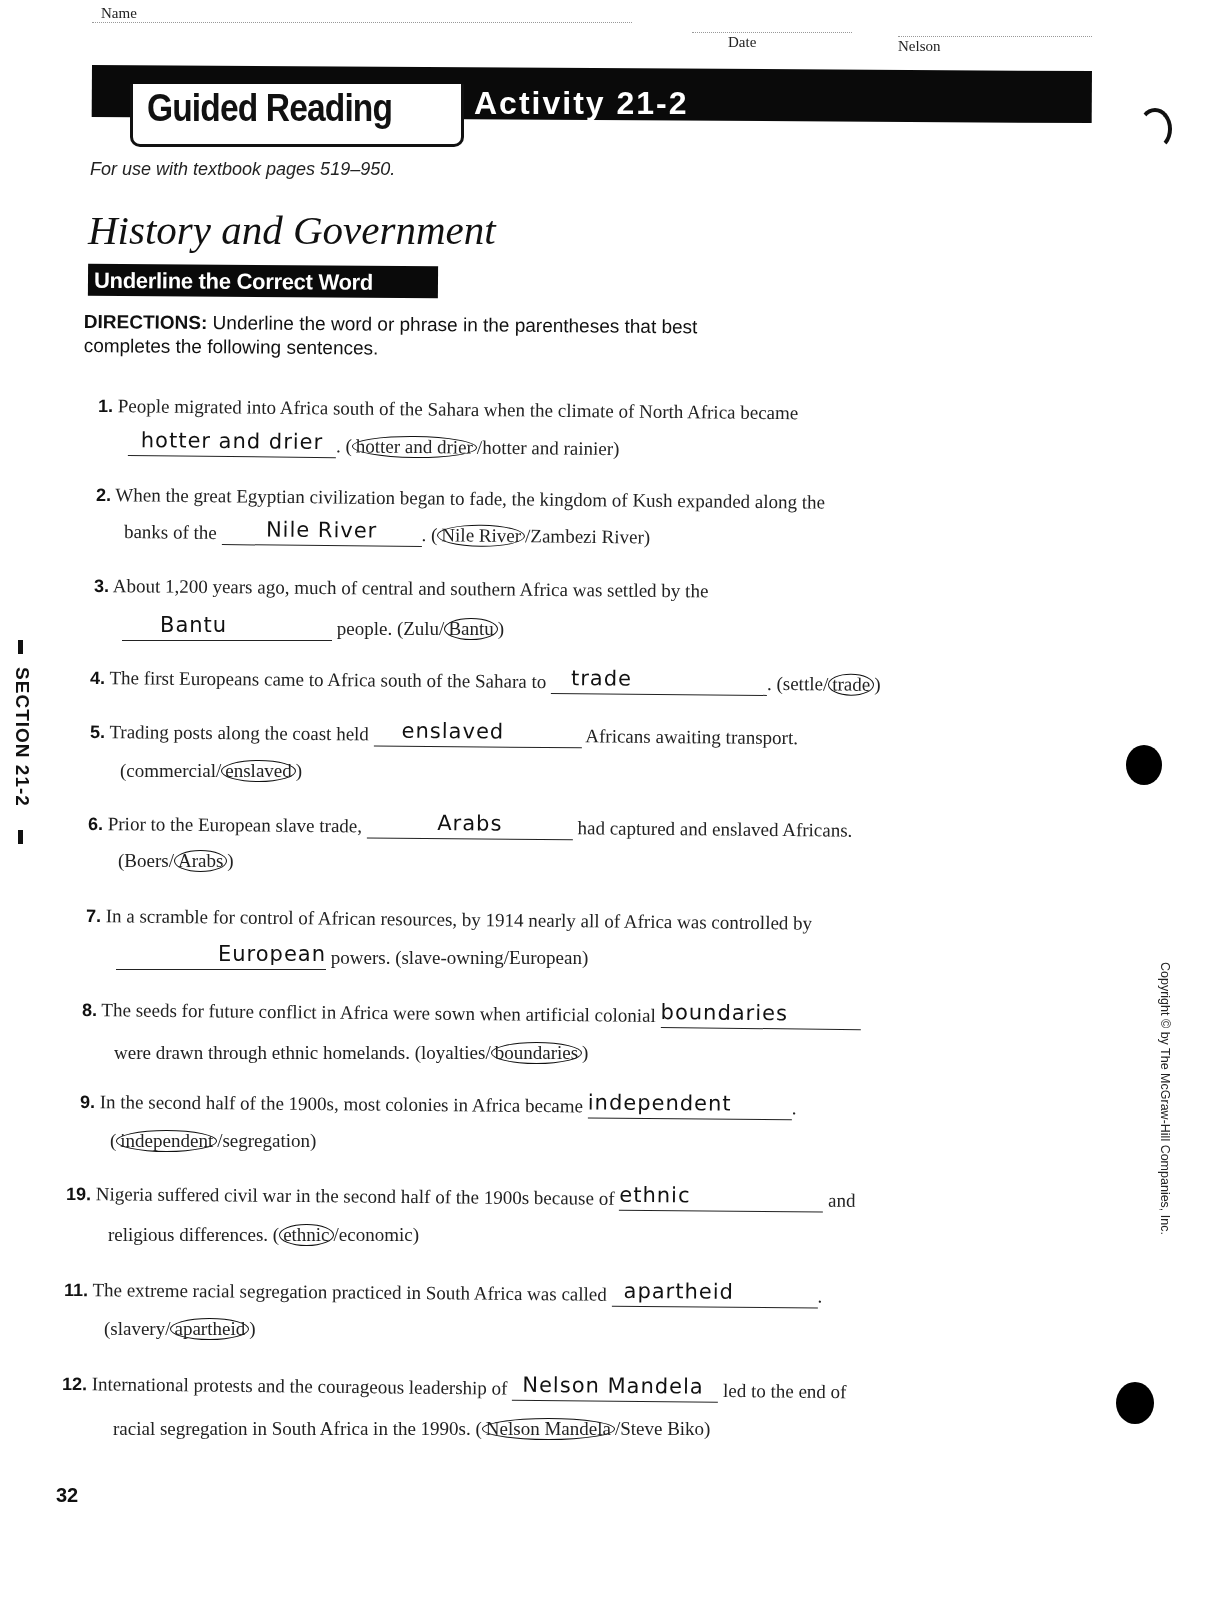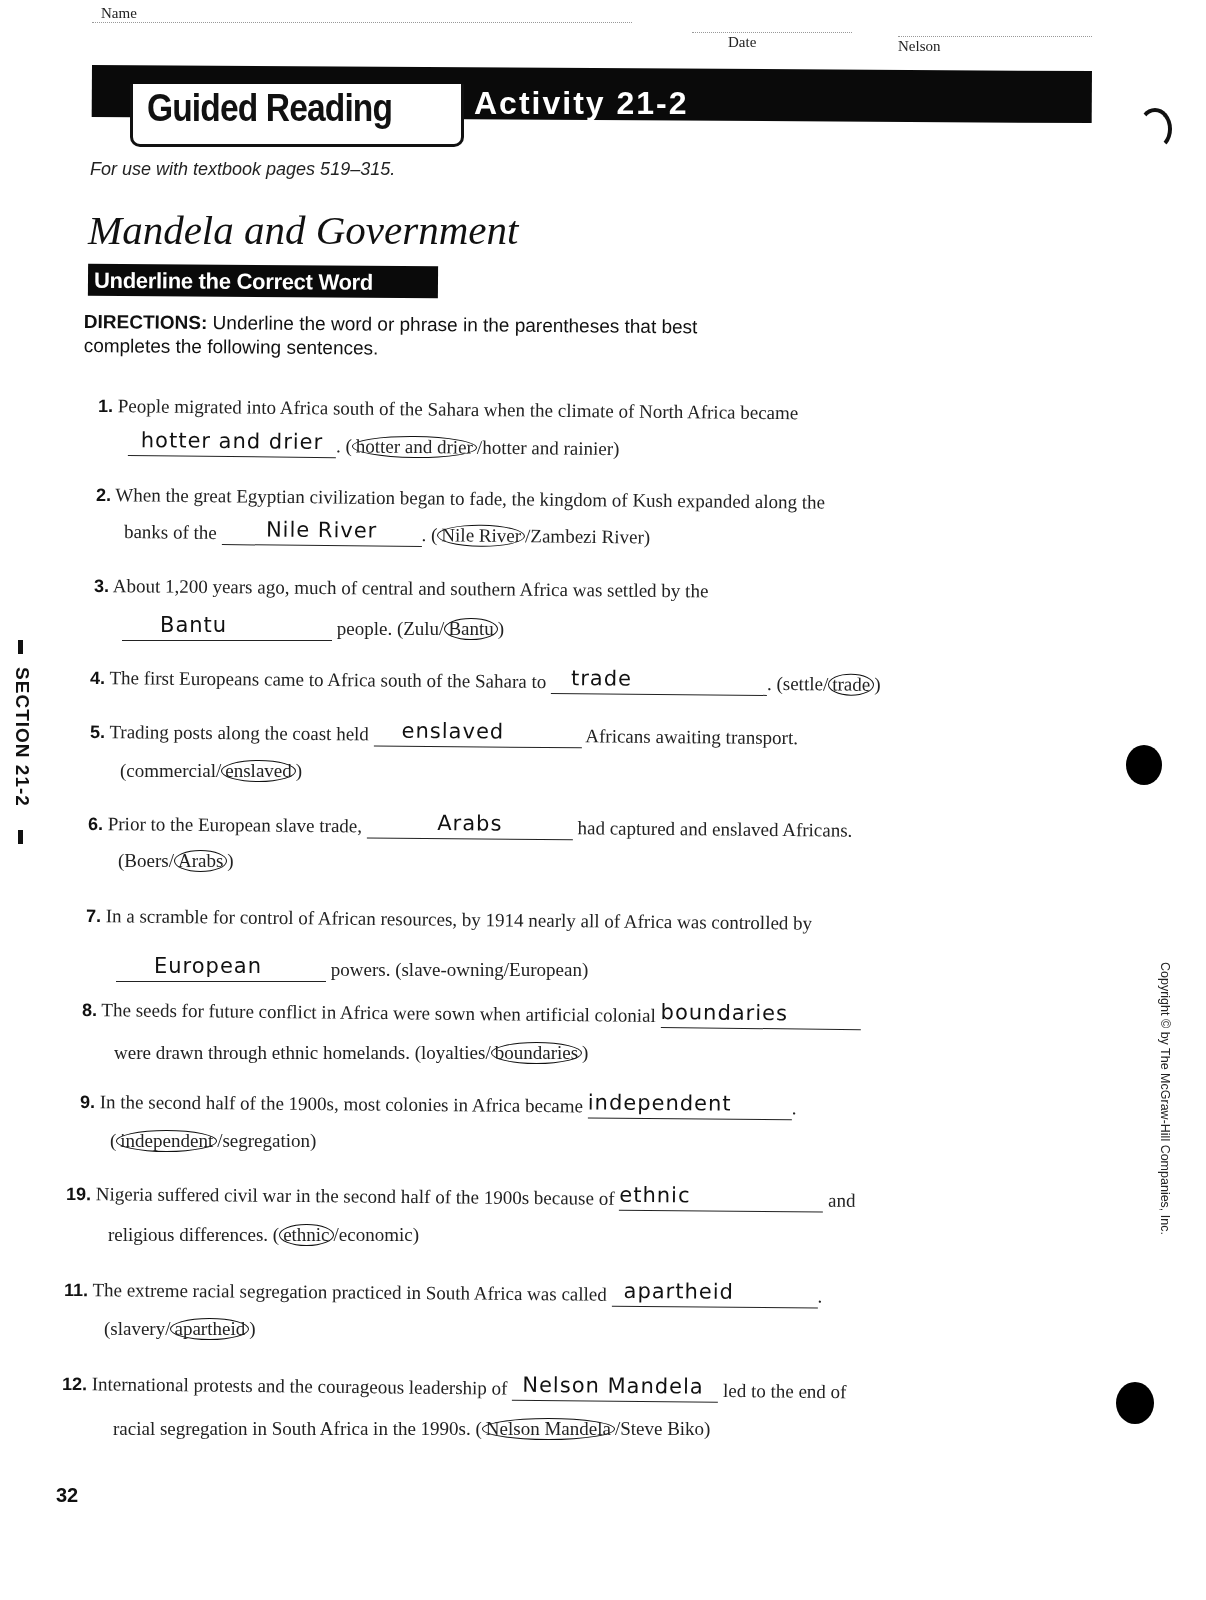--- a/index.html
+++ b/index.html
@@ -57,22 +57,22 @@
 <div class="abs hdr-line" style="left:692px;top:32px;width:160px;"></div>
 <span class="abs hdr-label" style="left:728px;top:34px;">Date</span>
 <div class="abs hdr-line" style="left:898px;top:36px;width:194px;"></div>
 <span class="abs hdr-label" style="left:898px;top:38px;">Nelson</span>
 
 <div class="band"></div>
 <div class="gr-box"></div>
 <div class="gr-title">Guided Reading</div>
 <div class="activity">Activity 21-2</div>
 
-<div class="pages">For use with textbook pages 519–315.</div>
-<div class="section-title">Mandela and Government</div>
+<div class="pages">For use with textbook pages 519–950.</div>
+<div class="section-title">History and Government</div>
 <div class="sub-banner">Underline the Correct Word</div>
 
 <div class="directions">
   <b>DIRECTIONS:</b>
   <span>Underline the word or phrase in the parentheses that best</span><br>
   <span>completes the following sentences.</span>
 </div>
 
 <div class="q" style="left:98px;top:395px;transform:rotate(0.6deg);transform-origin:left;">
   <span class="qnum">1.</span>
@@ -124,21 +124,21 @@
 </div>
 <div class="q" style="left:118px;top:850px;">
   <span>(Boers/</span><span class="circ">Arabs</span><span>)</span>
 </div>
 
 <div class="q" style="left:86px;top:905px;transform:rotate(0.6deg);transform-origin:left;">
   <span class="qnum">7.</span>
   <span>In a scramble for control of African resources, by 1914 nearly all of Africa was controlled by</span>
 </div>
 <div class="q" style="left:116px;top:946px;">
-  <span class="blank" style="width:210px;text-align:left;margin-top:12px;"><span class="hand" style="padding-left:38px;">European</span></span>
+  <span class="blank" style="width:210px;text-align:right;"><span class="hand" style="padding-left:38px;">European</span></span>
   <span>powers. (slave-owning/European)</span>
 </div>
 
 <div class="q" style="left:82px;top:998px;transform:rotate(0.6deg);transform-origin:left;">
   <span class="qnum">8.</span>
   <span>The seeds for future conflict in Africa were sown when artificial colonial</span>
   <span class="blank" style="width:200px;text-align:left;"><span class="hand">boundaries</span></span>
 </div>
 <div class="q" style="left:114px;top:1042px;">
   <span>were drawn through ethnic homelands. (loyalties/</span><span class="circ">boundaries</span><span>)</span>

